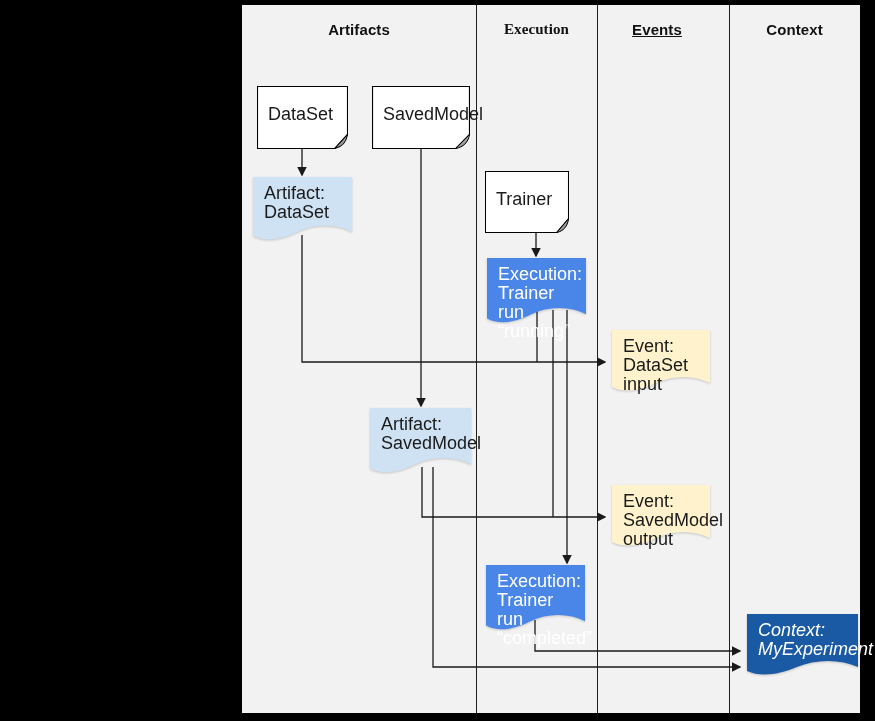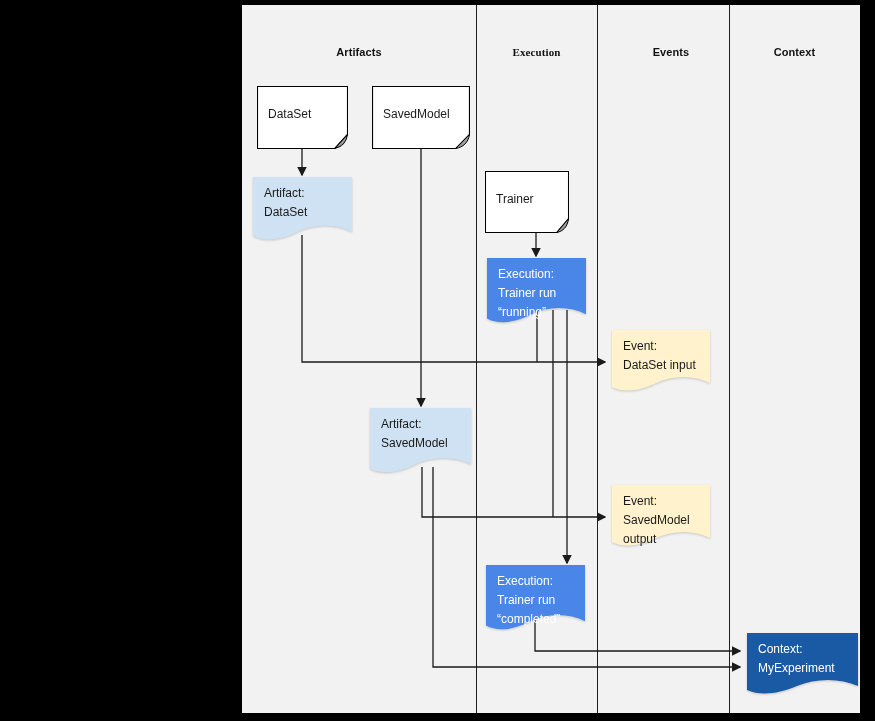--- a/index.html
+++ b/index.html
@@ -27,36 +27,36 @@
     width:618px;height:708px;
     background:var(--diagram-bg);
   }
   .divider{
     position:absolute;top:0;bottom:0;width:1px;
     background:#1f1f1f;
   }
   #div-1{left:234px;} #div-2{left:355px;} #div-3{left:487px;}
   .col-header{
     position:absolute;top:16px;
-    font-size:11px;font-weight:bold;color:#111;
-    text-align:center;letter-spacing:.1px;margin-top:25px;
+    font-size:15px;font-weight:bold;color:#111;
+    text-align:center;letter-spacing:.1px;
   }
   #h-artifacts{left:0;width:234px;}
   #h-execution{left:234px;width:121px;font-family:Liberation Serif, serif;}
-  #h-events{left:363px;width:132px;}
+  #h-events{left:349px;width:132px;text-decoration:underline;}
   #h-contexts{left:487px;width:131px;}
 
   svg.connectors{position:absolute;left:0;top:0;width:618px;height:708px;}
   svg.connectors polyline{fill:none;stroke:var(--line);stroke-width:1.3px;}
 
   .node{position:absolute;}
   .node svg.shape{position:absolute;left:0;top:0;width:100%;height:100%;}
   .node-label{
     position:relative;
-    font-size:12px;line-height:19px;color:var(--text);
+    font-size:18px;line-height:19px;color:var(--text);
     white-space:pre-line;
     padding:7px 4px 0 11px;
   }
   .node.note .node-label{
     display:flex;align-items:center;height:100%;padding:0 4px 6px 11px;
   }
   .note path.body{fill:#ffffff;stroke:#000;stroke-width:1.2px;}
   .note path.flap{fill:#9e9e9e;stroke:#000;stroke-width:1px;}
   .wave path{stroke:none;}
   .wave svg{filter:drop-shadow(0 1px 1px rgba(0,0,0,0.18));}
@@ -68,21 +68,21 @@
 
   #n-dataset{left:15px;top:81px;width:91px;height:63px;}
   #n-savedmodel{left:130px;top:81px;width:98px;height:63px;}
   #n-trainer{left:243px;top:166px;width:84px;height:62px;}
   #n-artifact-dataset{left:11px;top:172px;width:99px;height:66px;}
   #n-execution-running{left:245px;top:253px;width:99px;height:68px;}
   #n-event-dataset-input{left:370px;top:325px;width:98px;height:64px;}
   #n-artifact-savedmodel{left:128px;top:403px;width:101px;height:68px;}
   #n-event-savedmodel-output{left:370px;top:480px;width:98px;height:64px;}
   #n-execution-completed{left:244px;top:560px;width:99px;height:68px;}
-  #n-context-myexperiment{left:505px;top:628px;width:111px;height:64px;}
+  #n-context-myexperiment{left:505px;top:609px;width:111px;height:64px;font-style:italic;}
 </style>
 </head>
 <body>
 
 <div class="stage">
   <div class="diagram">
 
     <div class="divider" id="div-1"></div>
     <div class="divider" id="div-2"></div>
     <div class="divider" id="div-3"></div>

